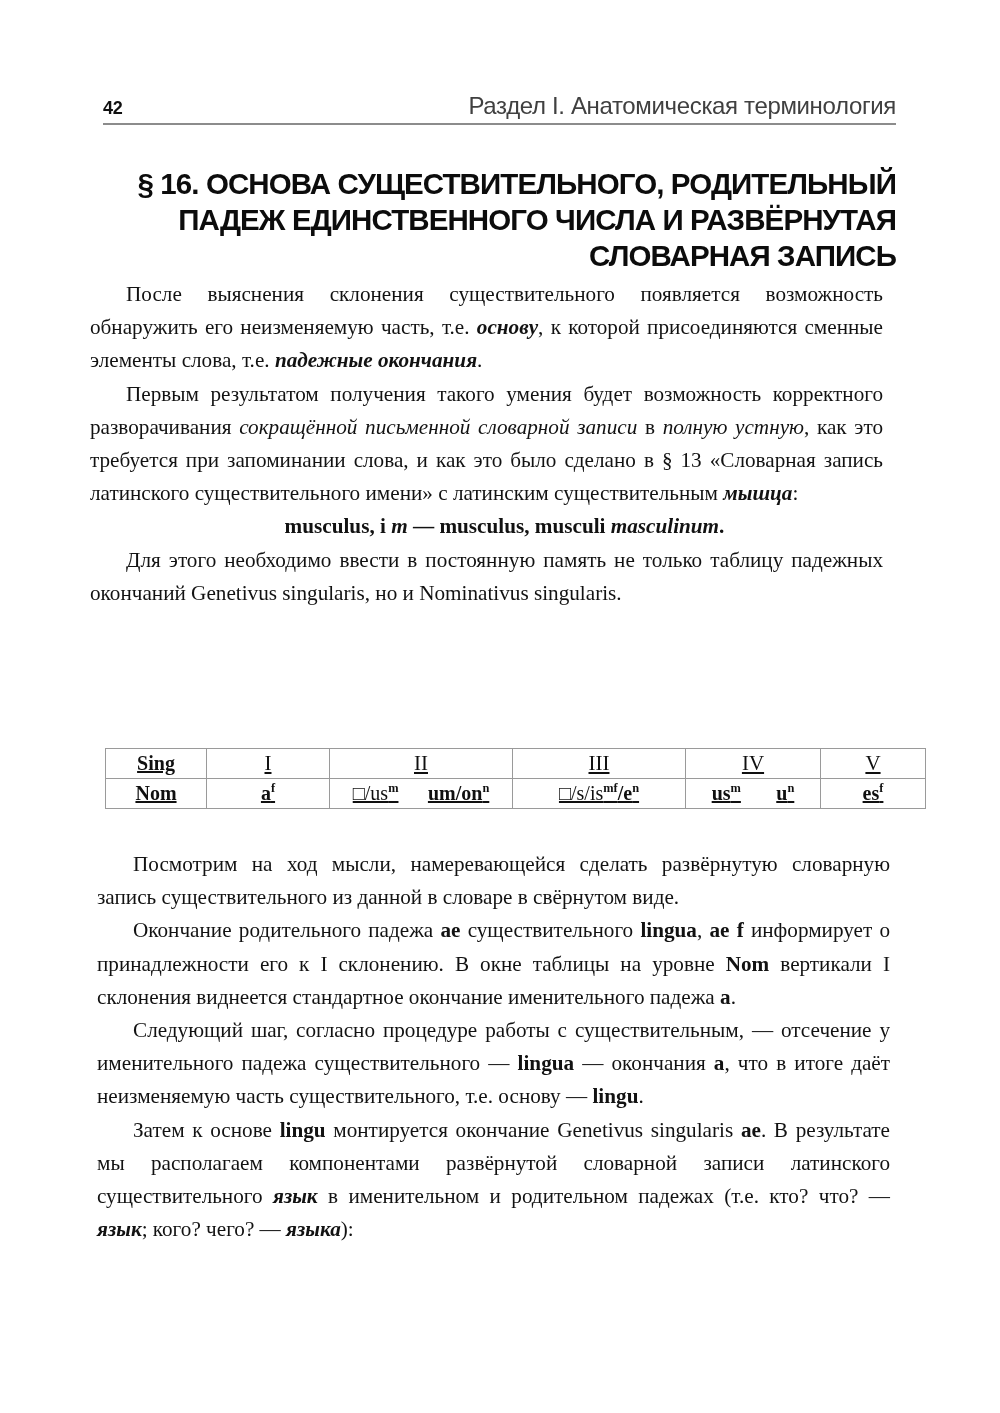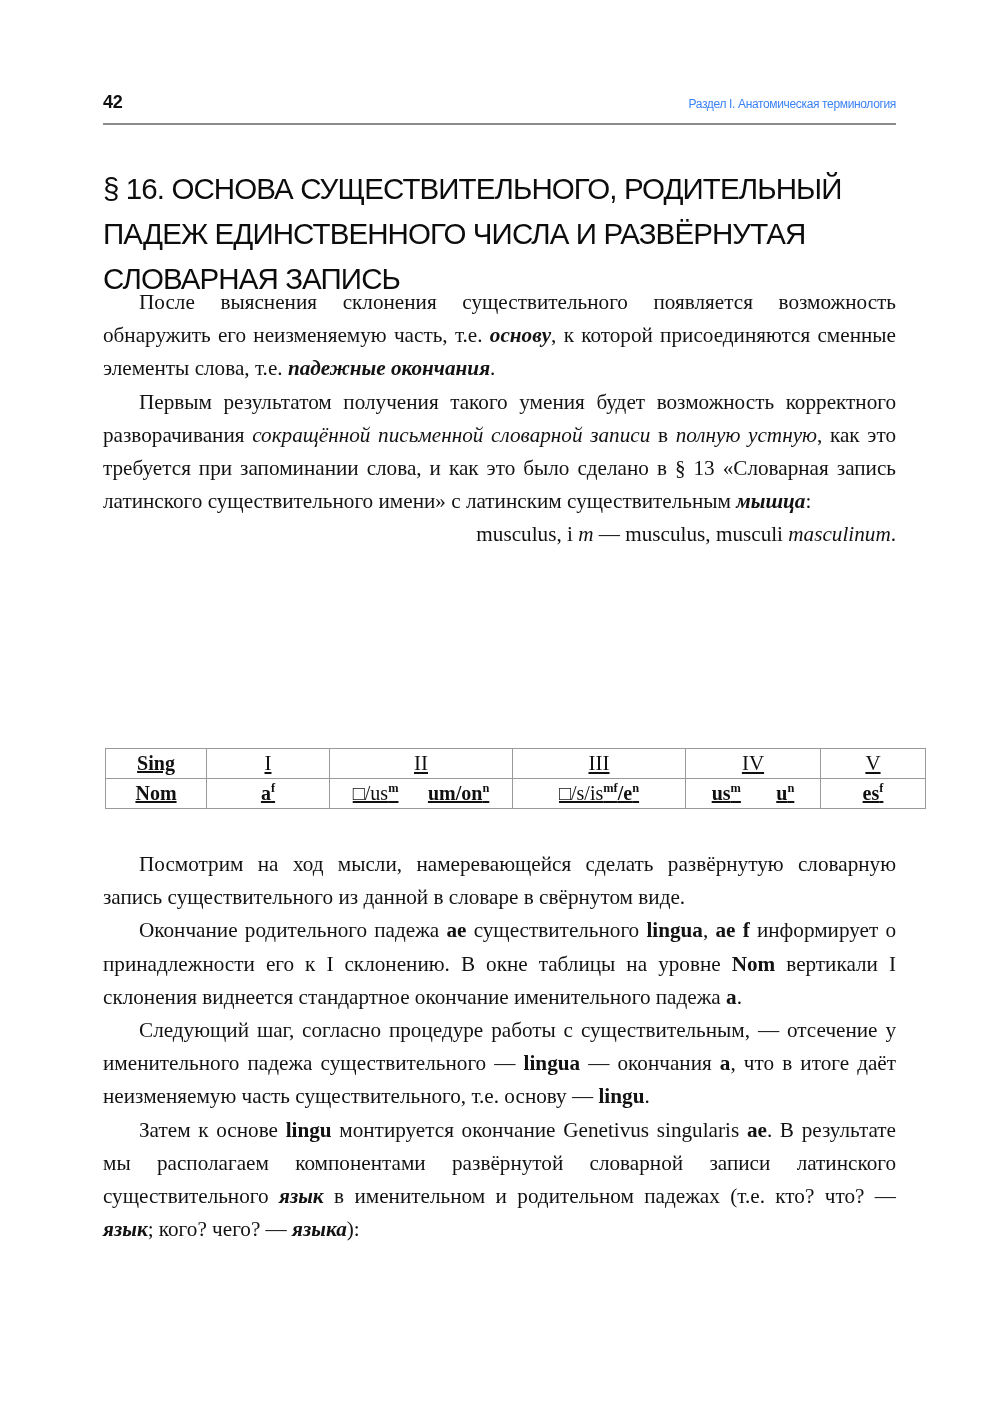--- a/index.html
+++ b/index.html
@@ -38,74 +38,73 @@
   }
   .folio {
     font-family: "Liberation Sans", "DejaVu Sans", sans-serif;
     font-weight: 700;
     font-size: 18px;
     letter-spacing: -0.2px;
     color: #101010;
   }
   .head-title {
     font-family: "Liberation Sans", "DejaVu Sans", sans-serif;
-    font-size: 12px;
+    font-size: 24px;
     font-weight: 400;
-    color: #3b82f6;
+    color: #404040;
     letter-spacing: -0.35px;
   }
   .head-rule {
     position: absolute;
     left: 103px;
     top: 123px;
     width: 793px;
     height: 2px;
     background: #8c8c8c;
   }
 
   
   .section-title {
     position: absolute;
     left: 103px;
     top: 146px;
     width: 793px;
-    text-align: left;
+    text-align: right;
     font-family: "Liberation Sans", "DejaVu Sans", sans-serif;
-    font-weight: 400;
+    font-weight: 700;
     font-size: 29.5px;
-    line-height: 45px;
+    line-height: 36px;
     letter-spacing: -0.9px;
     color: #0c0c0c;
     text-transform: uppercase;
   }
 
   
   .body-block {
     position: absolute;
-    left: 103px;
+    left: 90px;
     top: 278px;
     width: 793px;
-    margin-top: 8px;
   }
   p.para {
     margin: 0;
     font-size: 21.2px;
     line-height: 33.2px;
     text-align: justify;
     text-indent: 36px;
     hyphens: manual;
   }
 
   p.example {
     margin: 0;
     font-size: 21.2px;
     line-height: 33.2px;
     text-indent: 36px;
-    text-align: right;
-    font-weight: 400;
+    text-align: center;
+    font-weight: 700;
   }
   p.example .it {
     font-style: italic;
   }
 
   b.bd { font-weight: 700; }
   i.it { font-style: italic; }
   b.bdit { font-weight: 700; font-style: italic; }
 
   sup.sup {
@@ -154,21 +153,21 @@
     align-items: flex-start;
     padding: 0 6px;
   }
   .sq {
     font-weight: 400;
   }
 
   
   .body-block-2 {
     position: absolute;
-    left: 103px;
+    left: 97px;
     top: 848px;
     width: 793px;
   }
 </style>
 </head>
 <body>
 
 <div class="page">
 
   <div class="running-head">
@@ -180,20 +179,21 @@
   <h1 class="section-title">§ 16. ОСНОВА СУЩЕСТВИТЕЛЬНОГО, РОДИТЕЛЬНЫЙ ПАДЕЖ ЕДИНСТВЕННОГО ЧИСЛА И РАЗВЁРНУТАЯ СЛОВАРНАЯ ЗАПИСЬ</h1>
 
   <div class="body-block">
 
     <p class="para"><span>После выяснения склонения существительного появляется возможность обнаружить его неизменяемую часть, т.е. </span><b class="bdit">основу</b><span>, к которой присоединяются сменные элементы слова, т.е. </span><b class="bdit">падежные окончания</b><span>.</span></p>
 
     <p class="para"><span>Первым результатом получения такого умения будет возможность корректного разворачивания </span><i class="it">сокращённой письменной словарной записи</i><span> в </span><i class="it">полную устную</i><span>, как это требуется при запоминании слова, и как это было сделано в § 13 «Словарная запись латинского существительного имени» с латинским существительным </span><b class="bdit">мышца</b><span>:</span></p>
 
     <p class="example"><span>musculus, i </span><i class="it">m</i><span> — musculus, musculi </span><i class="it">masculinum</i><span>.</span></p>
 
+    <p class="para">Для этого необходимо ввести в постоянную память не только таблицу падежных окончаний Genetivus singularis, но и Nominativus singularis.</p>
 
   </div>
 
   <div class="decl-table-wrap">
     <table class="decl">
       <tbody>
         <tr>
           <td class="rowhead">Sing</td>
           <td class="c1 roman">I</td>
           <td class="c2 roman">II</td>

